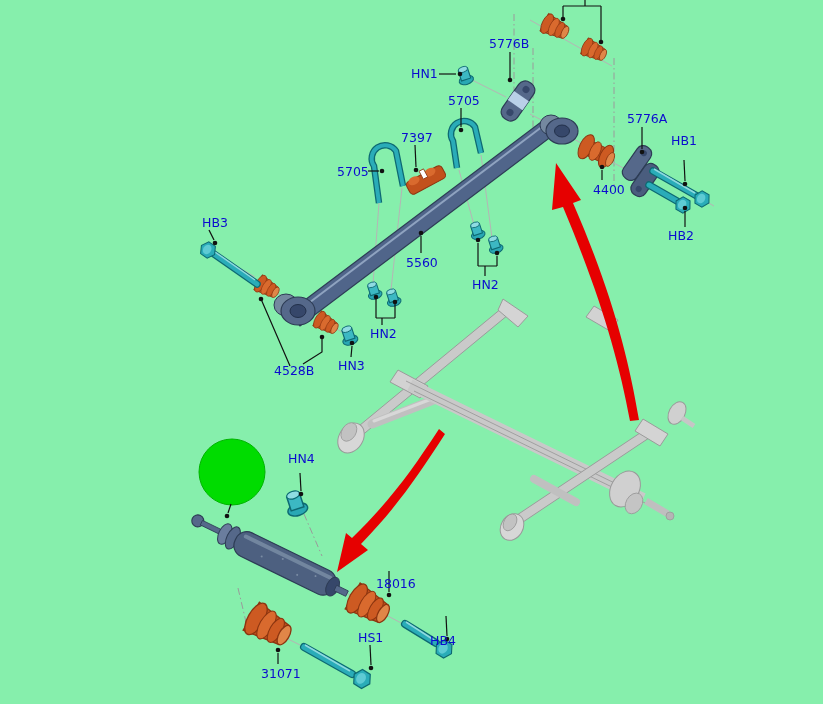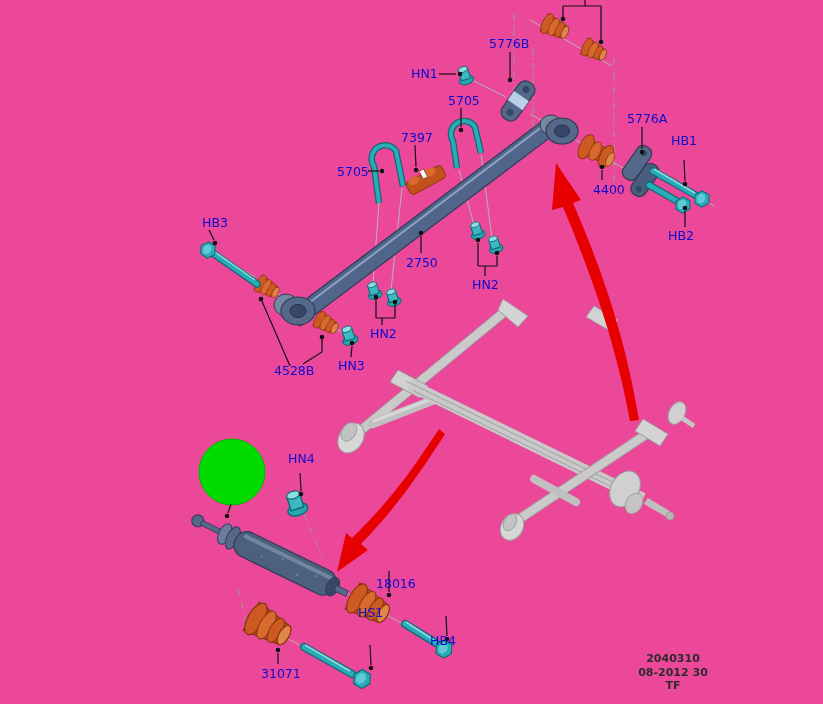--- a/index.html
+++ b/index.html
@@ -1,17 +1,17 @@
 <!DOCTYPE html>
 <html style="--label_blue: #0b0bcf; --part_teal: #2aacb8; --part_orange: #c2511c; --part_bluegray: #4d6080; --chassis_gray: #c9c9c9; --arrow_red: #e60000; --marker_green: #00dc00; --leader_black: #111111;"><head>
 <meta charset="utf-8">
 <style>
   html,body{margin:0;padding:0;background:#ffffff;}
   .canvas{
-    position:relative;width:823px;height:704px;background:#ec4899;overflow:hidden;
+    position:relative;width:823px;height:704px;background:#86efac;overflow:hidden;
     font-family:"DejaVu Sans","Liberation Sans",sans-serif;
   }
   .canvas svg{position:absolute;left:0;top:0;}
   .plabel{
     position:absolute;color:var(--label_blue,#0b0bcf);
     font-size:12.5px;line-height:13px;white-space:nowrap;letter-spacing:0;
   }
   .footer{
     position:absolute;left:618px;top:652px;width:110px;text-align:center;
     color:#2b2b2b;font-size:11px;font-weight:bold;line-height:13.5px;
@@ -290,30 +290,25 @@
 <div class="plabel" style="left:489px;top:37px">5776B</div>
 <div class="plabel" style="left:411px;top:67px">HN1</div>
 <div class="plabel" style="left:448px;top:94px">5705</div>
 <div class="plabel" style="left:401px;top:131px">7397</div>
 <div class="plabel" style="left:337px;top:165px">5705</div>
 <div class="plabel" style="left:627px;top:112px">5776A</div>
 <div class="plabel" style="left:671px;top:134px">HB1</div>
 <div class="plabel" style="left:668px;top:229px">HB2</div>
 <div class="plabel" style="left:593px;top:183px">4400</div>
 <div class="plabel" style="left:202px;top:216px">HB3</div>
-<div class="plabel" style="left:406px;top:256px">2750</div>
+<div class="plabel" style="left:406px;top:256px">5560</div>
 <div class="plabel" style="left:472px;top:278px">HN2</div>
 <div class="plabel" style="left:370px;top:327px">HN2</div>
 <div class="plabel" style="left:338px;top:359px">HN3</div>
 <div class="plabel" style="left:274px;top:364px">4528B</div>
 <div class="plabel" style="left:288px;top:452px">HN4</div>
 <div class="plabel" style="left:376px;top:577px">18016</div>
 <div class="plabel" style="left:430px;top:634px">HB4</div>
-<div class="plabel" style="left:358px;top:606px">HS1</div>
+<div class="plabel" style="left:358px;top:631px">HS1</div>
 <div class="plabel" style="left:261px;top:667px">31071</div>
 
-<div class="footer">
-  <div>2040310</div>
-  <div>08-2012 30</div>
-  <div>TF</div>
+
 </div>
 
-</div>
-
 </body></html>

